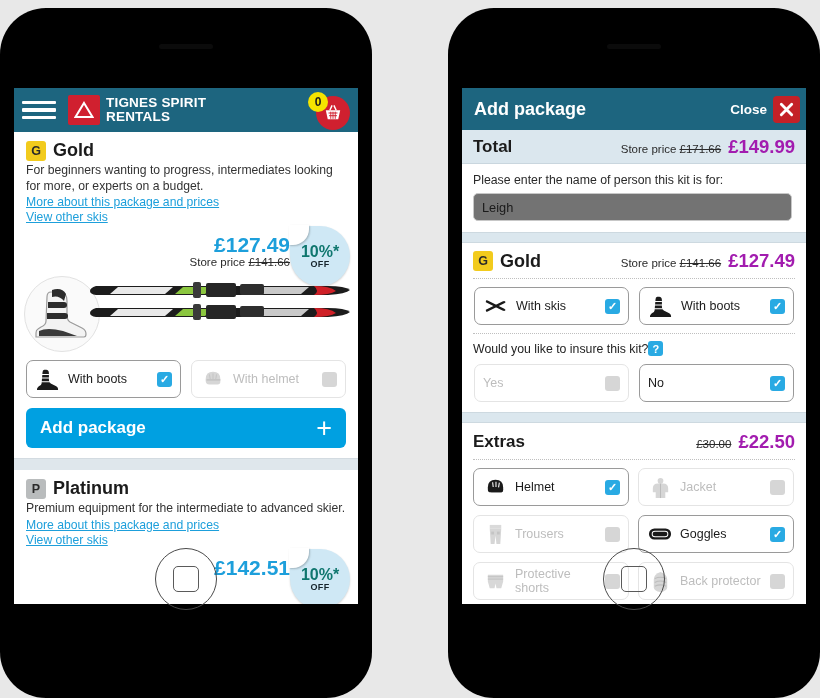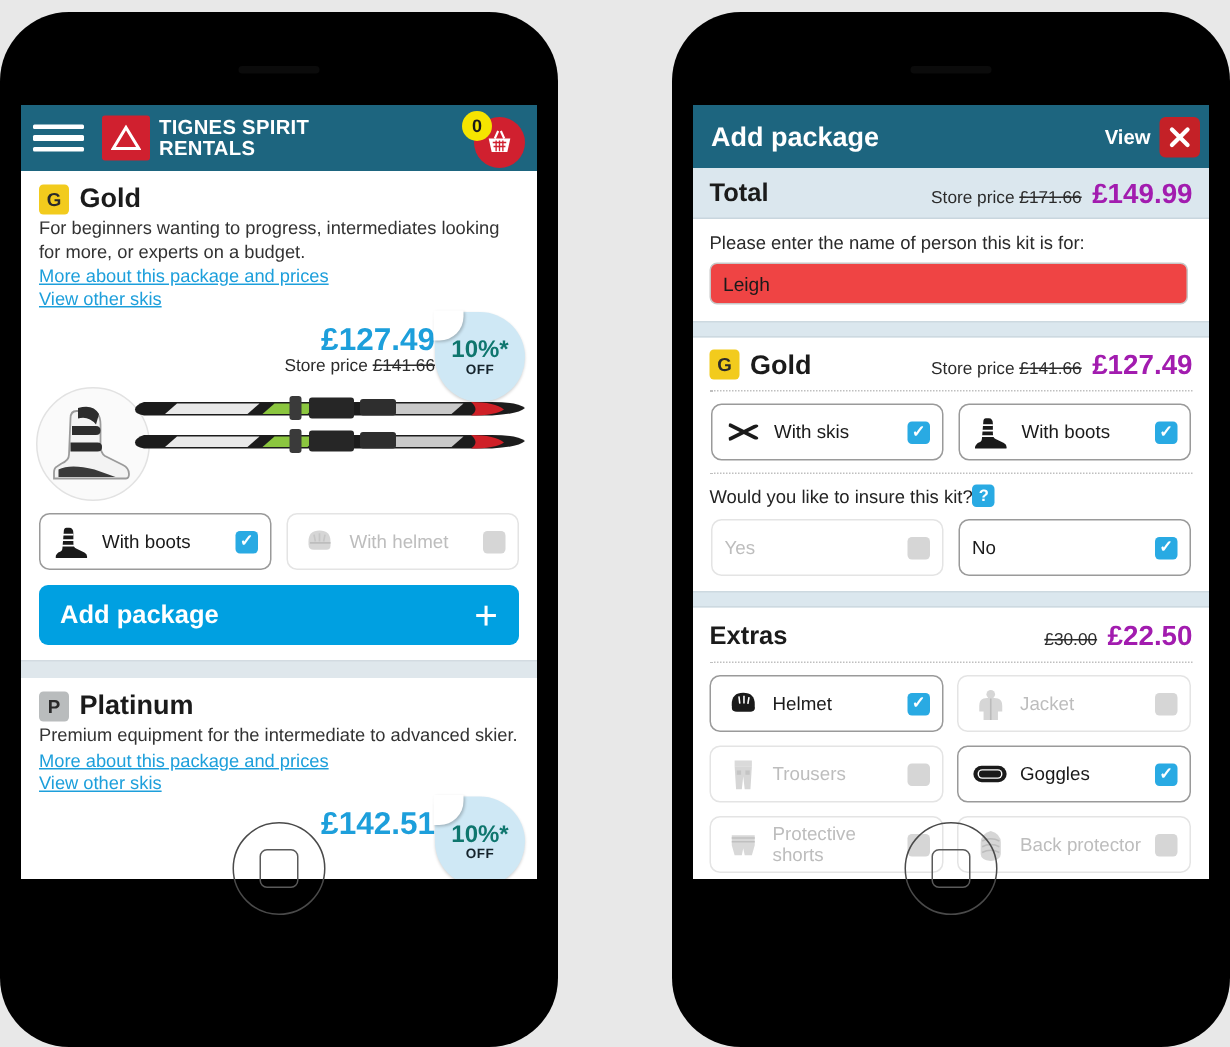--- a/index.html
+++ b/index.html
@@ -15,21 +15,21 @@
   .phone {
     position: absolute;
     background: #000;
     border-radius: 46px;
   }
   .phone.left  { left: 0px;   top: 8px; width: 372px; height: 690px; }
   .phone.right { left: 448px; top: 8px; width: 372px; height: 690px; }
 
   .screen {
     position: absolute;
-    top: 62px; left: 14px;
+    top: 80px; left: 14px;
     width: 344px; height: 516px;
     background: #ffffff;
     overflow: hidden;
   }
   .home-btn {
     position: absolute;
     left: 50%; transform: translateX(-50%);
     top: 540px;
     width: 62px; height: 62px;
     border: 1.6px solid #4a4a4a;
@@ -184,21 +184,21 @@
   .total-right { display:flex; align-items:baseline; gap:7px; }
   .total-store { font-size: 11.5px; color:#2b2b2b; }
   .total-val { font-size: 18.5px; font-weight: 700; color:#a21caf; }
 
   .name-block { padding: 9px 14px 11px 11px; background:#fff; }
   .name-label { font-size: 12.3px; color:#2a2a2a; }
   .name-input {
     margin-top: 6px; width: 100%; height: 28px;
     border: 1px solid #c7c7c7; border-radius: 5px;
     padding: 0 8px; font-size: 12.8px; color:#1a1a1a;
-    font-family: "Liberation Sans", sans-serif; background:#ef4444;
+    font-family: "Liberation Sans", sans-serif; background:#737373;
   }
 
   .sec-band { height: 11px; background:#dbe7ee; border-top:1px solid #cdd9e0; border-bottom:1px solid #cdd9e0;}
 
   .kit-head {
     display:flex; align-items:center; justify-content:space-between;
     padding: 7px 11px 6px 11px;
   }
   .kit-head-left { display:flex; align-items:center; gap: 7px; }
   .kit-head-right { display:flex; align-items:baseline; gap: 7px; }
@@ -383,21 +383,21 @@
   </div>
 
   <div class="phone right">
     <div class="speaker"></div>
 
     <div class="screen">
 
       <div class="modal-bar">
         <div class="modal-title">Add package</div>
         <div class="close-wrap">
-          <span class="close-label">View</span>
+          <span class="close-label">Close</span>
           <span class="close-x">
             <svg width="17" height="17" viewBox="0 0 18 18">
               <path d="M3.5 3.5 L14.5 14.5 M14.5 3.5 L3.5 14.5" stroke="#fff" stroke-width="3" stroke-linecap="round"></path>
             </svg>
           </span>
         </div>
       </div>
 
       <div class="total-bar">
         <div class="total-left">Total</div>

